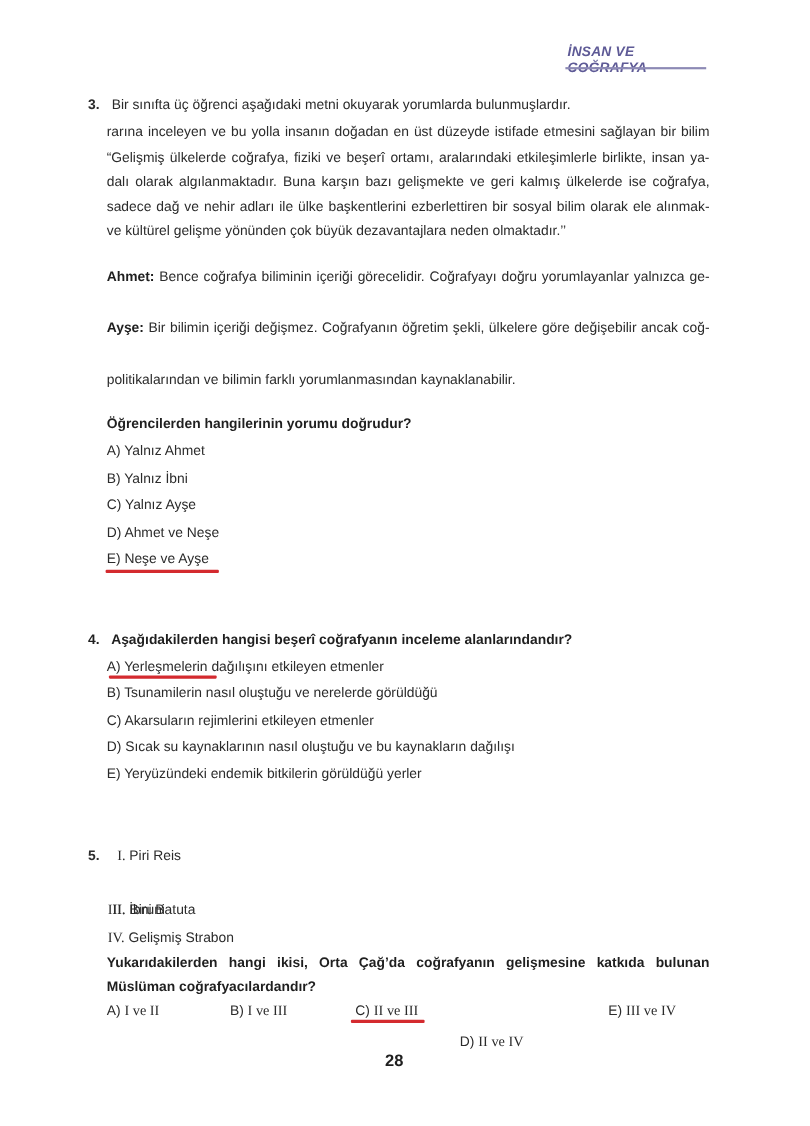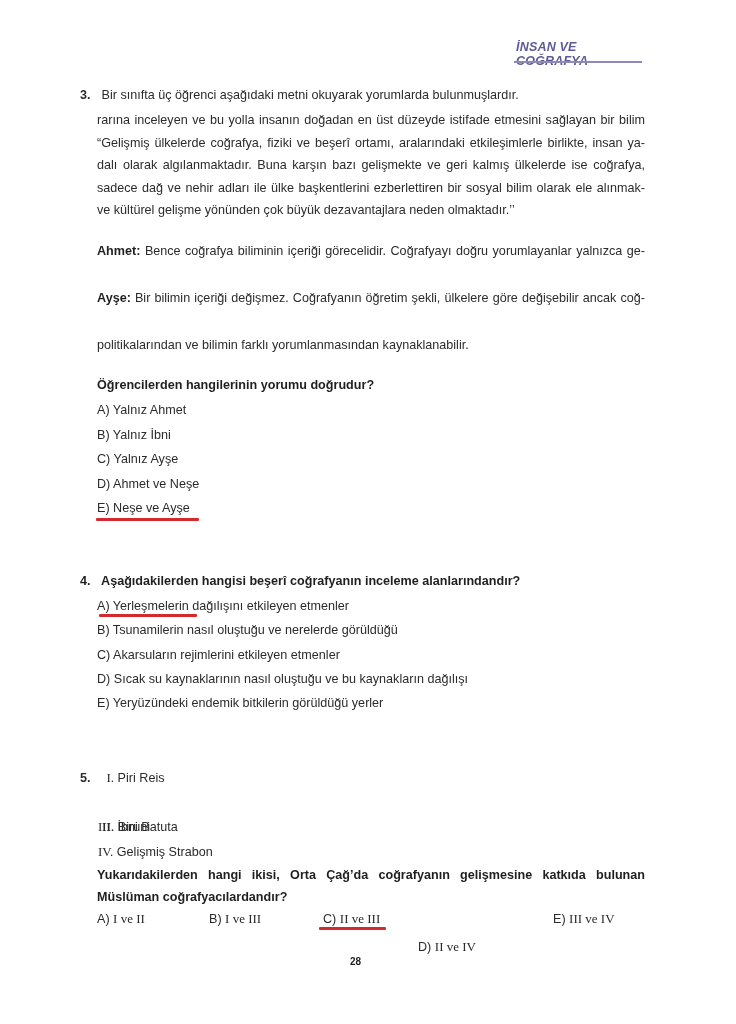--- a/index.html
+++ b/index.html
@@ -20,21 +20,21 @@
     .line { position: absolute; white-space: nowrap; }
     .para {
       position: absolute; left: 97px; width: 548px; text-align: justify; line-height: 22.5px;
     }
     .jus { text-align: justify; text-align-last: justify; display: block; }
     b.name { font-weight: bold; color: #1f1f1f; }
     .bold { font-weight: bold; color: #1f1f1f; }
     .opt { position: absolute; left: 97px; white-space: nowrap; }
     .roman { font-family: "Liberation Serif", serif; font-size: 13px; }
     .underline { position: absolute; height: 2.5px; background: #d42a2f; border-radius: 1px; }
-    .pagenum { position: absolute; left: 350px; top: 956px; font-weight: bold; font-size: 10px; color: #1f1f1f; }
+    .pagenum { position: absolute; left: 350px; top: 956px; font-weight: bold; font-size: 15px; color: #1f1f1f; }
   </style>
 </head>
 <body>
 
 <div class="header">İNSAN VE COĞRAFYA</div>
 <div class="header-line"></div>
 
 <div class="line" style="left:80px; top:88px;">
   <span class="qnum">3.</span>
   <span>Bir sınıfta üç öğrenci aşağıdaki metni okuyarak yorumlarda bulunmuşlardır.</span>

